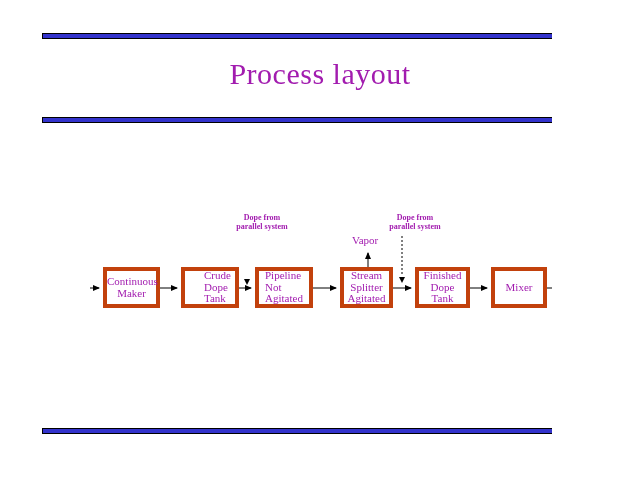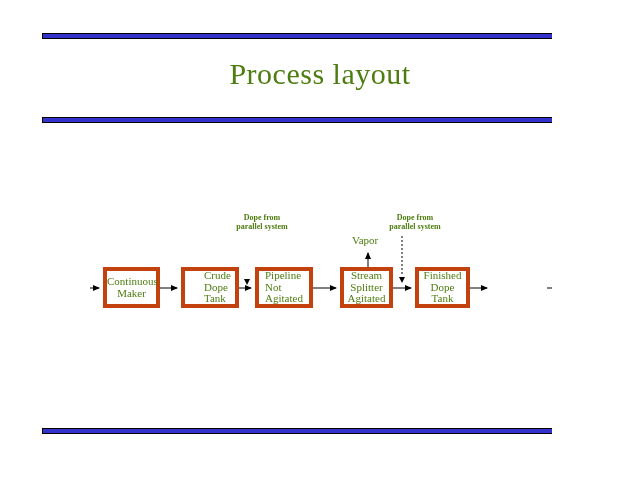--- a/index.html
+++ b/index.html
@@ -1,18 +1,18 @@
 <!DOCTYPE html>
 <html><head>
 <meta charset="utf-8">
 <style>
   html,body{margin:0;padding:0;background:#fff;}
   .slide{
     position:relative;width:552px;height:480px;background:#ffffff;
-    font-family:"Liberation Serif","DejaVu Serif",serif;color:#4d7c0f;overflow:hidden;
+    font-family:"Liberation Serif","DejaVu Serif",serif;color:#a21caf;overflow:hidden;
   }
   .bar{position:absolute;left:42px;width:538px;height:4px;background:#3333CC;border:1px solid #000;}
   .bar-top{top:33px;}
   .bar-mid{top:117px;}
   .bar-bottom{top:428px;}
   .title{position:absolute;top:57px;left:0;width:640px;text-align:center;font-size:30px;letter-spacing:.5px;}
   .footer{position:absolute;top:444px;left:0;width:640px;text-align:center;font-size:15px;white-space:pre;}
   .pbox{
     position:absolute;top:267px;height:41px;box-sizing:border-box;border:4px solid #c2410c;
     display:flex;flex-direction:column;justify-content:center;
@@ -59,20 +59,23 @@
   <div class="pbox box4 center">
     <span>Stream
 Splitter
 Agitated</span>
   </div>
   <div class="pbox box5 center">
     <span>Finished
 Dope
 Tank</span>
   </div>
+  <div class="pbox box6 center">
+    <span>Mixer</span>
+  </div>
 
   <div class="vapor-label">Vapor</div>
   <div class="small-label feed1">Dope from
 parallel system</div>
   <div class="small-label feed2">Dope from
 parallel system</div>
 
   <svg class="arrows" width="640" height="480">
     <defs>
       <marker id="arr" markerWidth="8" markerHeight="8" refX="6" refY="3" orient="auto">

